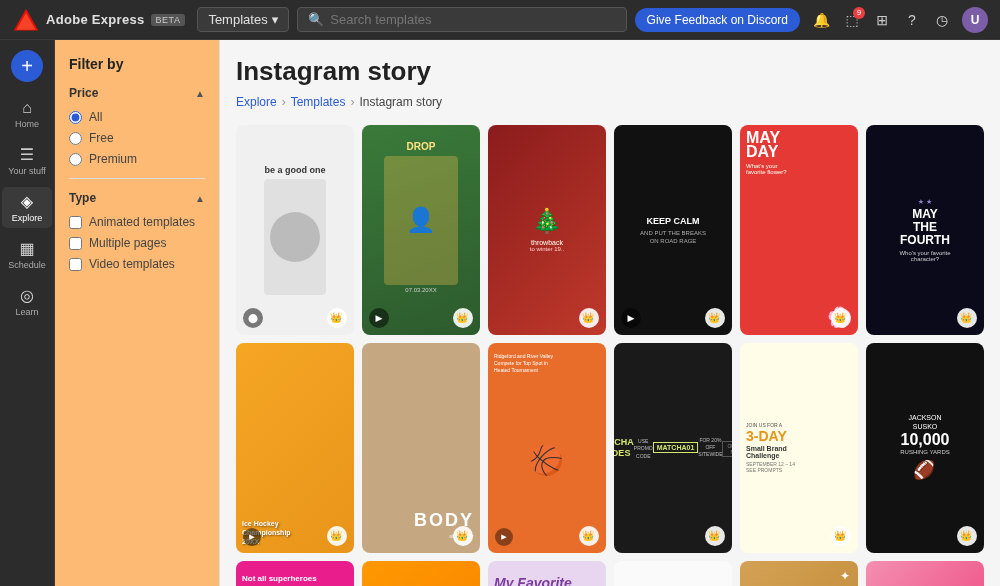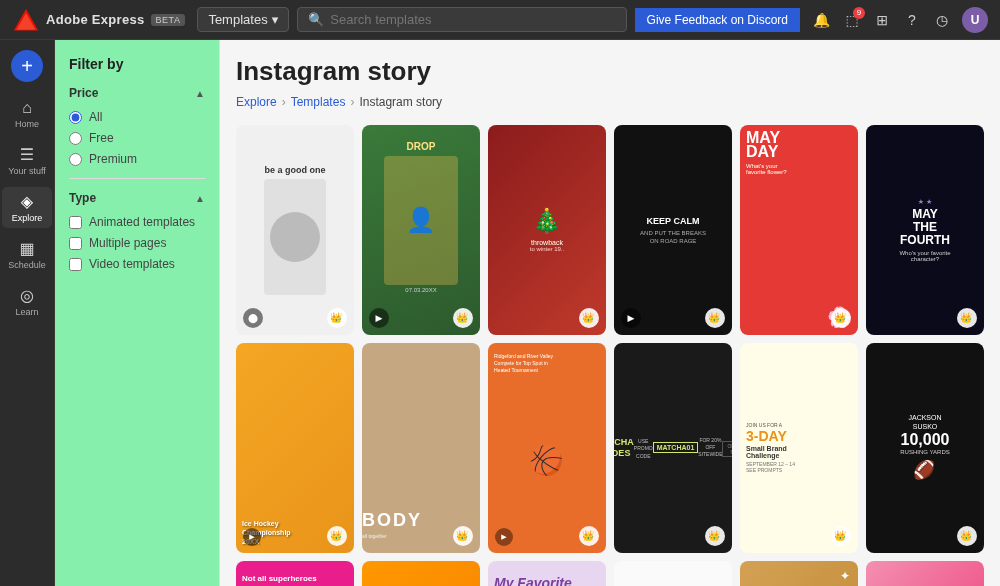--- a/index.html
+++ b/index.html
@@ -69,21 +69,21 @@
       border: none;
       outline: none;
       color: #ccc;
       font-size: 13px;
       width: 100%;
     }
     .feedback-btn {
       background: #2c5bd6;
       color: #fff;
       border: none;
-      border-radius: 0;
+      border-radius: 12px;
       padding: 5px 12px;
       font-size: 12px;
       cursor: pointer;
       white-space: nowrap;
     }
     .nav-icons {
       display: flex;
       align-items: center;
       gap: 10px;
       margin-left: 4px;
@@ -187,21 +187,21 @@
       flex: 1;
       background: #f5f5f5;
       color: #222;
       overflow-y: auto;
       display: flex;
     }
 
     
     .filter-panel {
       width: 165px;
-      background: #86efac;
+      background: #fdba74;
       padding: 16px 14px;
       flex-shrink: 0;
       border-right: 1px solid #ddd;
     }
     .filter-title {
       font-size: 14px;
       font-weight: 700;
       color: #222;
       margin-bottom: 14px;
     }
@@ -528,21 +528,21 @@
       <div class="templates-grid" style="margin-bottom:8px;">
         <div class="template-card" style="background:linear-gradient(135deg,#f5a623,#e8941a);">
           <div style="padding:6px;width:100%;height:100%;display:flex;flex-direction:column;justify-content:flex-end;">
             <div style="font-size:7px;font-weight:900;color:#fff;line-height:1.3;text-shadow:1px 1px 2px rgba(0,0,0,0.5);">Ice Hockey<br>Championship<br>20XX</div>
           </div>
           <div class="template-badge">👑</div>
           <div style="position:absolute;bottom:7px;left:7px;width:18px;height:18px;border-radius:50%;background:rgba(0,0,0,0.5);display:flex;align-items:center;justify-content:center;font-size:7px;color:#fff;">▶</div>
         </div>
 
         <div class="template-card" style="background:#c5a882;">
-          <div style="width:100%;height:100%;display:flex;flex-direction:column;align-items:flex-start;justify-content:flex-end;padding-bottom:14px;">
+          <div style="padding:6px;width:100%;height:100%;display:flex;flex-direction:column;align-items:flex-end;justify-content:flex-end;padding-bottom:14px;">
             <div style="font-size:18px;font-weight:900;color:#fff;letter-spacing:2px;">BODY</div>
             <div style="font-size:5px;color:#eee;margin-top:2px;">all together</div>
           </div>
           <div class="template-badge">👑</div>
         </div>
 
         <div class="template-card" style="background:#e86c2a;">
           <div style="padding:6px;width:100%;height:100%;display:flex;flex-direction:column;justify-content:flex-start;">
             <div style="font-size:5px;color:#fff;line-height:1.4;margin-top:4px;">Ridgeford and River Valley<br>Compete for Top Spot in<br>Heated Tournament</div>
             <div style="flex:1;display:flex;align-items:center;justify-content:center;">

